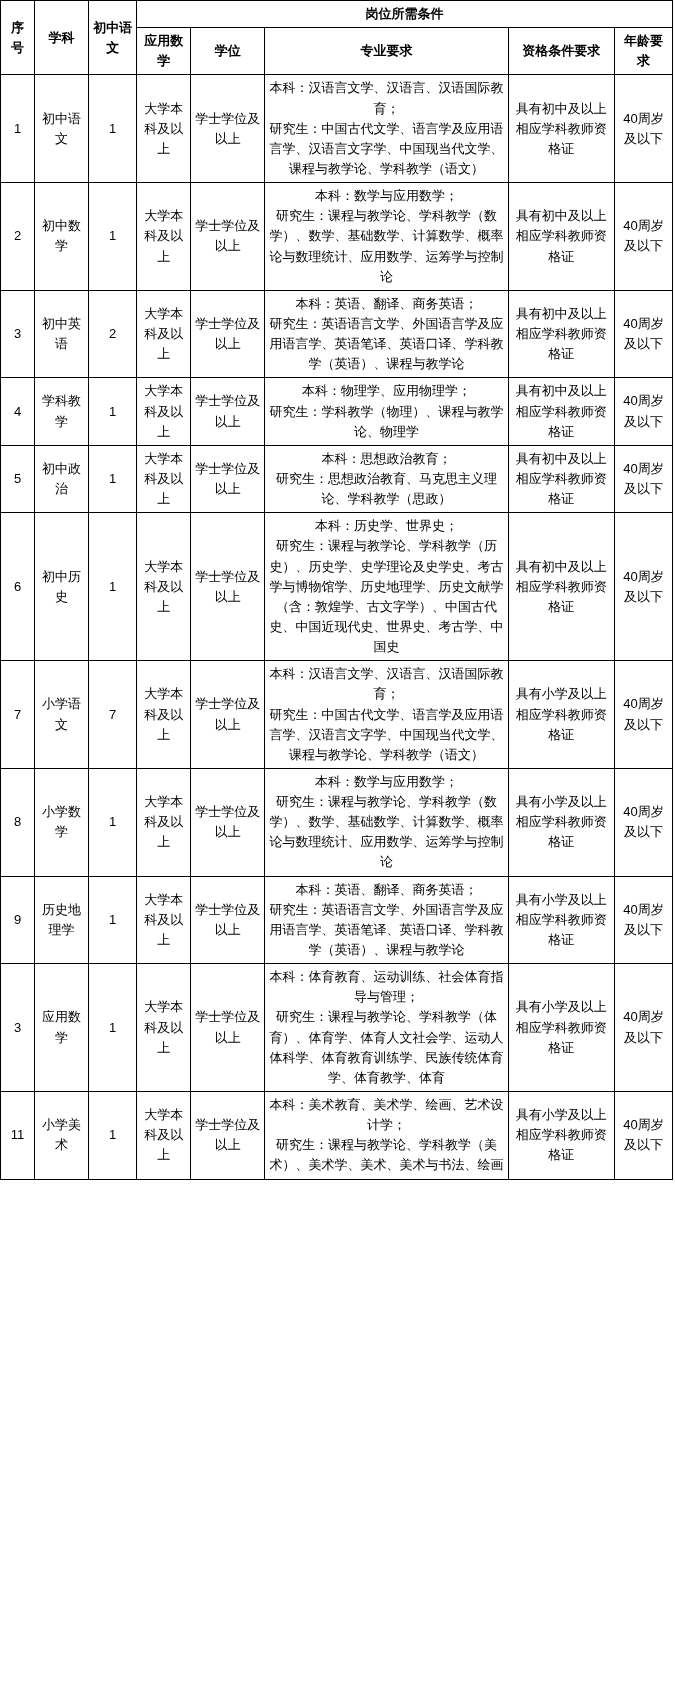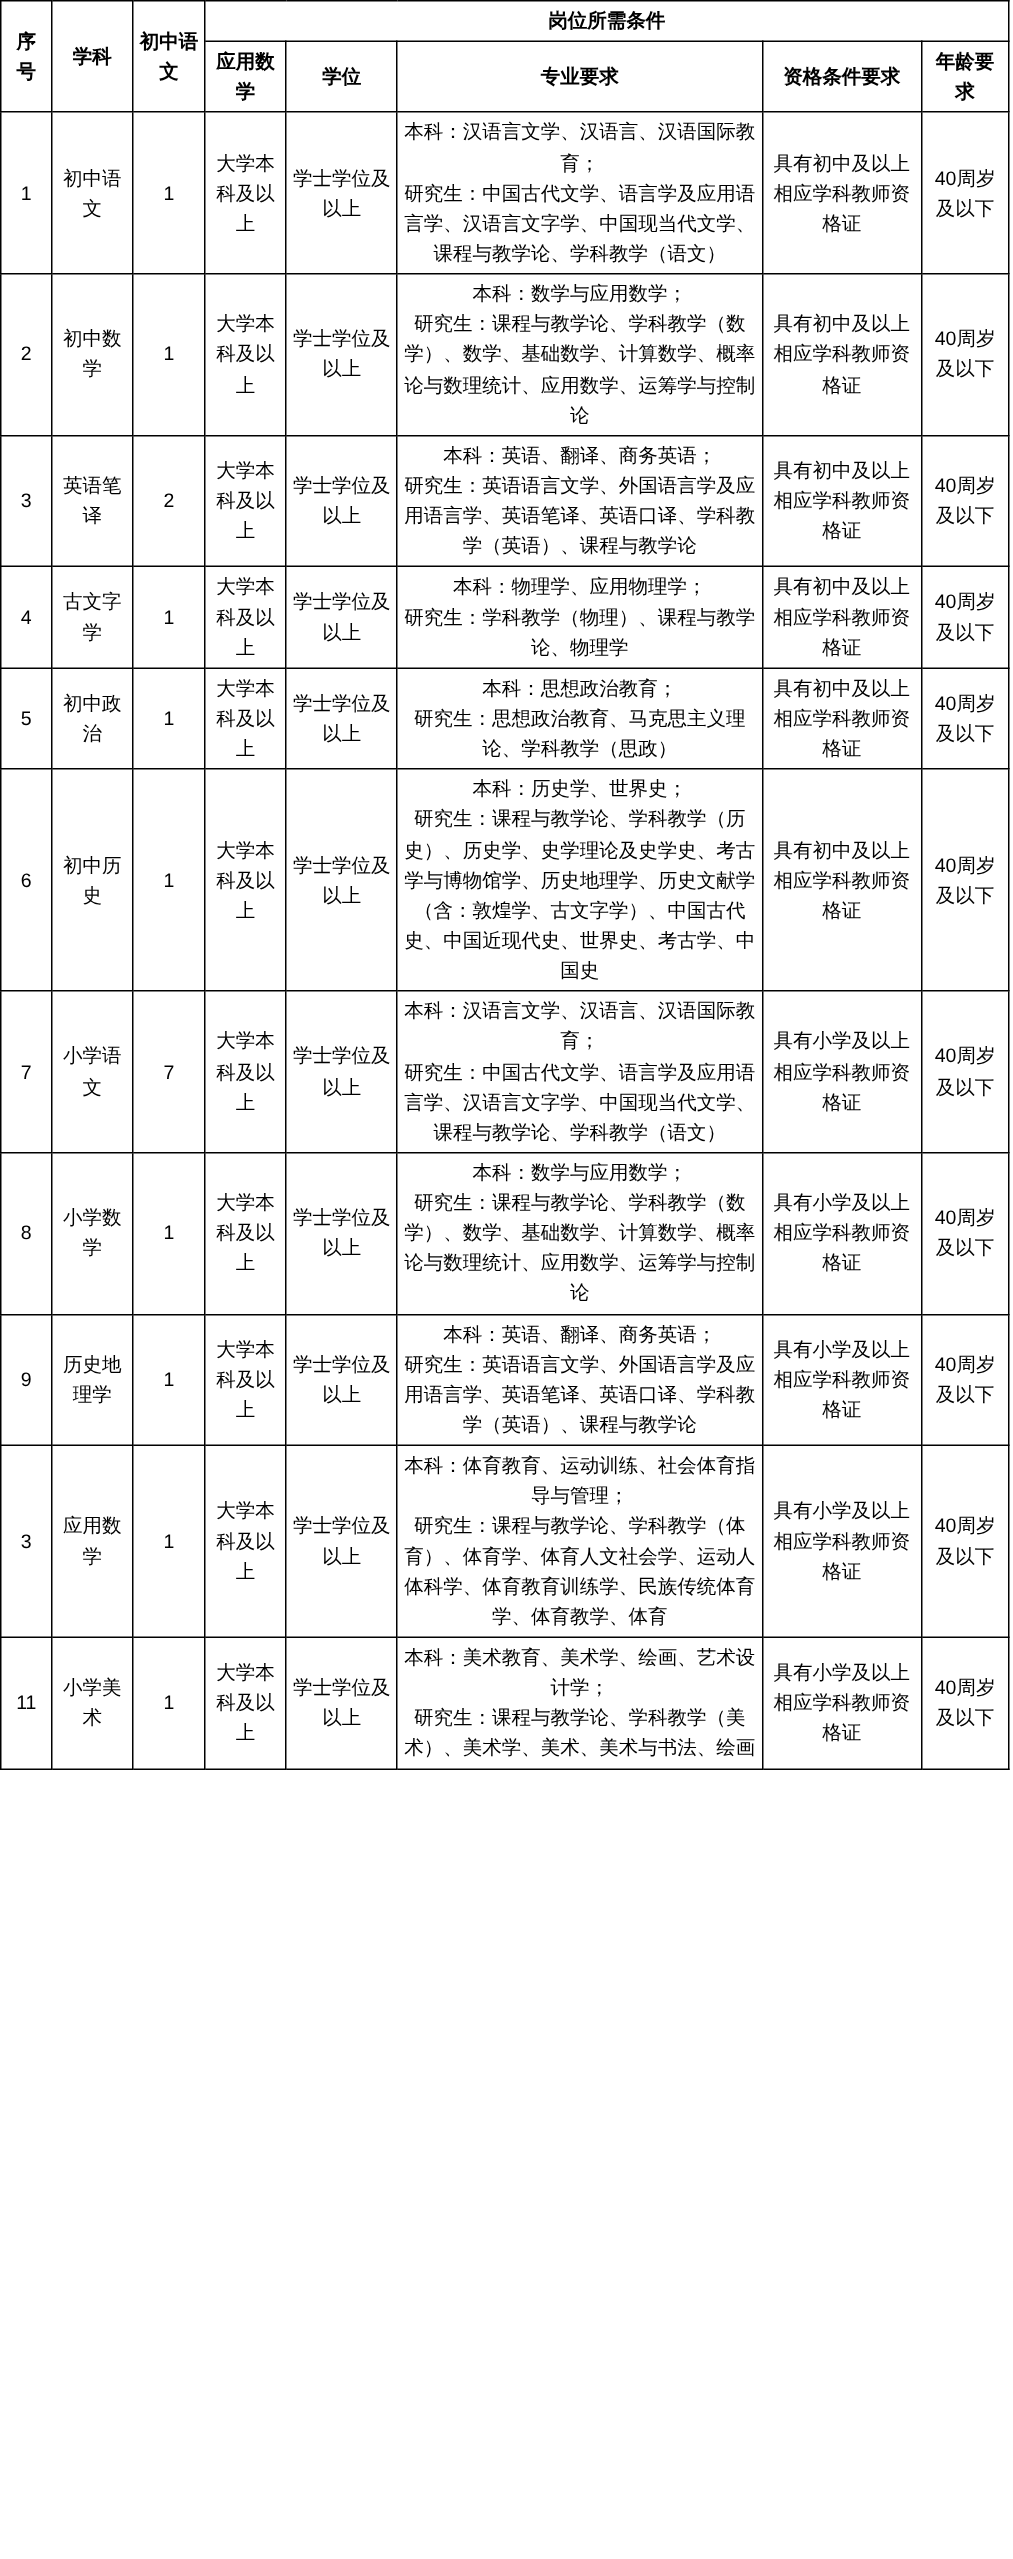--- a/index.html
+++ b/index.html
@@ -98,31 +98,31 @@
         <td>初中数学</td>
         <td>1</td>
         <td>大学本科及以上</td>
         <td>学士学位及以上</td>
         <td class="major">本科：数学与应用数学；<br>研究生：课程与教学论、学科教学（数学）、数学、基础数学、计算数学、概率论与数理统计、应用数学、运筹学与控制论</td>
         <td>具有初中及以上相应学科教师资格证</td>
         <td>40周岁及以下</td>
       </tr>
       <tr>
         <td>3</td>
-        <td>英语笔译</td>
+        <td>初中英语</td>
         <td>2</td>
         <td>大学本科及以上</td>
         <td>学士学位及以上</td>
         <td class="major">本科：英语、翻译、商务英语；<br>研究生：英语语言文学、外国语言学及应用语言学、英语笔译、英语口译、学科教学（英语）、课程与教学论</td>
         <td>具有初中及以上相应学科教师资格证</td>
         <td>40周岁及以下</td>
       </tr>
       <tr>
         <td>4</td>
-        <td>古文字学</td>
+        <td>学科教学</td>
         <td>1</td>
         <td>大学本科及以上</td>
         <td>学士学位及以上</td>
         <td class="major">本科：物理学、应用物理学；<br>研究生：学科教学（物理）、课程与教学论、物理学</td>
         <td>具有初中及以上相应学科教师资格证</td>
         <td>40周岁及以下</td>
       </tr>
       <tr>
         <td>5</td>
         <td>初中政治</td>

